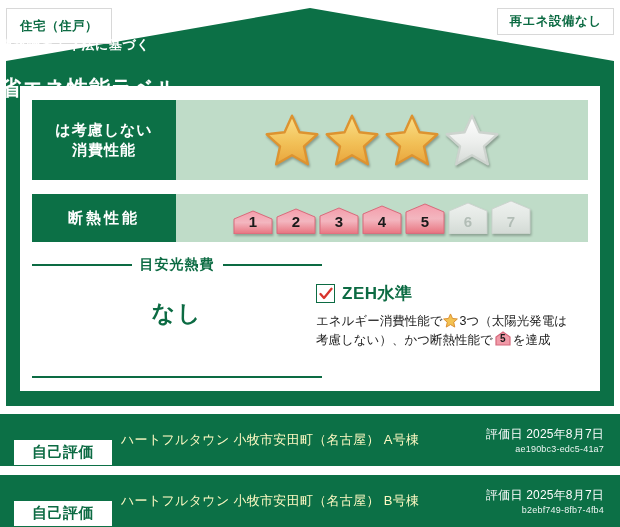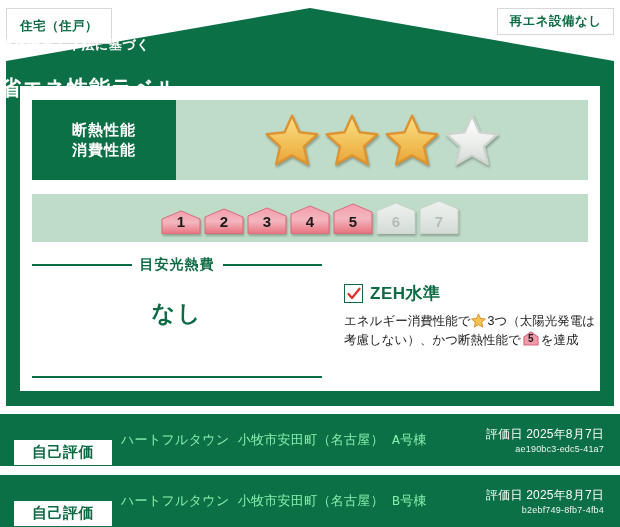--- a/index.html
+++ b/index.html
@@ -104,21 +104,21 @@
   .cost-value {
     text-align: center; color: #0c6b43;
     font-size: 23px; font-weight: bold; letter-spacing: 2px;
     margin-top: 24px;
   }
   .cost-rule-bottom {
     position: absolute; left: 32px; top: 376px; width: 290px; height: 2px; background: #0c6b43;
   }
 
   
-  .zeh-block { position: absolute; left: 344px; top: 282px; width: 254px; }
+  .zeh-block { position: absolute; left: 316px; top: 282px; width: 254px; }
   .zeh-head { display: flex; align-items: center; gap: 7px; }
   .zeh-check {
     width: 19px; height: 19px; border: 1.6px solid #0c6b43; background: #ffffff;
     display: flex; align-items: center; justify-content: center;
   }
   .zeh-check svg { display: block; }
   .zeh-title { color: #0c6b43; font-size: 17px; font-weight: bold; letter-spacing: .5px; }
   .zeh-desc {
     margin-top: 7px;
     color: #1b1b1b; font-size: 12.5px; line-height: 1.55; letter-spacing: 0;
@@ -147,22 +147,22 @@
   .eval-badge {
     margin-left: 14px;
     background: #ffffff; color: #0c6b43;
     font-weight: bold; font-size: 15px; letter-spacing: .5px;
     padding: 3px 18px;
     flex: 0 0 auto;
     margin-top: 24px;
   }
   .eval-name {
     margin-left: 9px;
-    color: #86efac; font-size: 13px; letter-spacing: .3px;
-    flex: 1 1 auto; white-space: nowrap; overflow: hidden; font-family: Liberation Mono, monospace;
+    color: #fef9c3; font-size: 13px; letter-spacing: .3px;
+    flex: 1 1 auto; white-space: nowrap; overflow: hidden;
   }
   .eval-right {
     margin-right: 16px; text-align: right; color: #ffffff; flex: 0 0 auto;
   }
   .eval-date { font-size: 12px; font-weight: normal; letter-spacing: .2px; }
   .eval-hash { font-size: 9px; letter-spacing: .2px; margin-top: 1px; opacity: .92; }
 
   .white-gap {
     position: absolute; left: 6px; top: 406px; width: 608px; height: 8px; background: #ffffff;
   }
@@ -181,21 +181,21 @@
   <div class="tag tag-left">住宅（住戸）</div>
   <div class="tag tag-right">再エネ設備なし</div>
 
   <div class="title-wrap">
     <div class="title-sub">建築物省エネ法に基づく</div>
     <div class="title-main">省エネ性能ラベル</div>
   </div>
 
   <div class="perf-row row-energy">
     <div class="row-label">
-      <span>断熱性能</span>
+      <span>は考慮しない</span>
       <span>消費性能</span>
     </div>
     <div class="row-value stars" id="star-holder">
         <svg class="star" viewBox="0 0 32 32">
           <defs>
             <linearGradient id="sg0" x1="0" y1="0" x2="0" y2="1">
               <stop offset="0%" stop-color="#fbe08a"></stop>
               <stop offset="55%" stop-color="#f2c158"></stop>
               <stop offset="100%" stop-color="#e9a53c"></stop>
             </linearGradient>
@@ -229,20 +229,21 @@
               <stop offset="55%" stop-color="#eceeec"></stop>
               <stop offset="100%" stop-color="#d6dbd7"></stop>
             </linearGradient>
           </defs>
           <path d="M16 1.6 L20.4 11.4 L31 12.6 L23.1 19.8 L25.4 30.4 L16 25 L6.6 30.4 L8.9 19.8 L1 12.6 L11.6 11.4 Z" fill="url(#sg3)" stroke="#cdd3ce" stroke-width="1.4" stroke-linejoin="round"></path>
         </svg>
       </div>
   </div>
 
   <div class="perf-row row-insulation">
+    <div class="row-label single">断熱性能</div>
     <div class="row-value houses">
       <div class="house-wrap" id="house-holder">
           <div class="house" style="height: 24px;">
             <svg viewBox="0 0 40 24" width="40" height="24">
               <defs>
                 <linearGradient id="hg0" x1="0" y1="0" x2="0" y2="1">
                   <stop offset="0%" stop-color="#f49eac"></stop>
                   <stop offset="50%" stop-color="#f3b6bf"></stop>
                   <stop offset="100%" stop-color="#e8737f"></stop>
                 </linearGradient>

